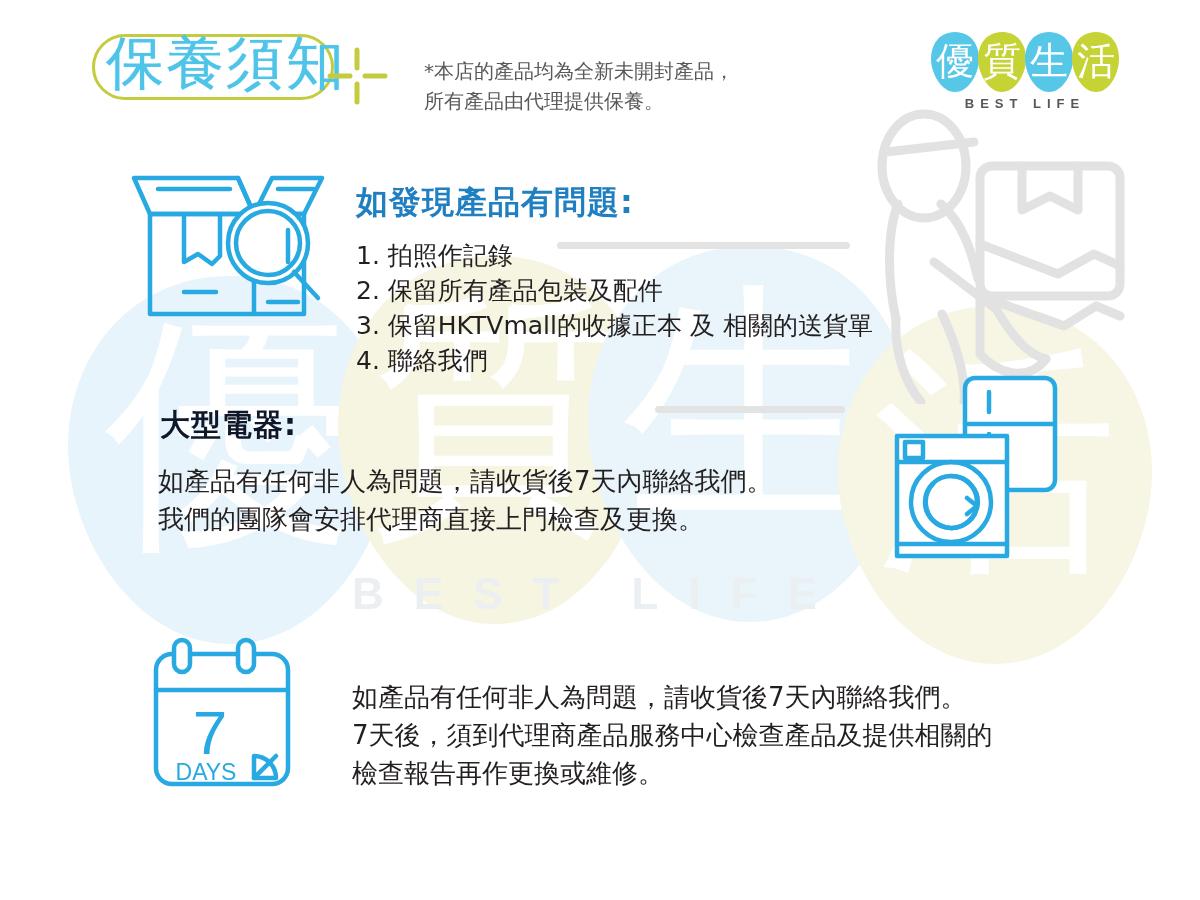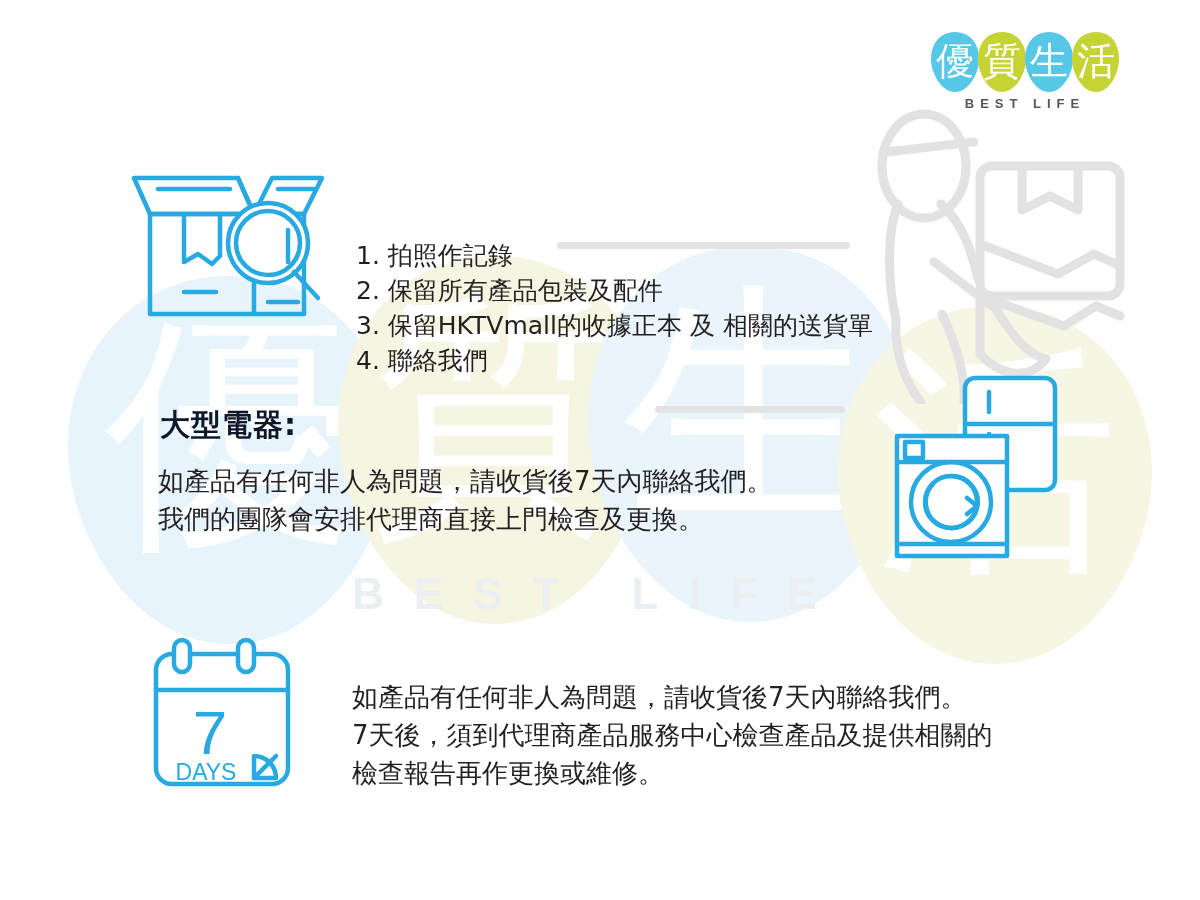--- a/index.html
+++ b/index.html
@@ -174,21 +174,35 @@
         <rect x="134" y="62" width="140" height="130" rx="12"></rect>
         <path d="M176 62 L176 106 L204 92 L232 106 L232 62"></path>
         <path d="M134 140 L212 170 L248 150 L274 162"></path>
         <path d="M134 192 L218 222 L250 202 L274 212"></path>
         <path d="M150 205 C 165 230 180 250 200 255"></path>
         <path d="M134 192 L134 250 C 150 268 180 280 200 255"></path>
       </svg>
     </div>
   </div>
 
-
+  <div class="title-wrap">
+    <div class="title-pill"></div>
+    <div class="title-text">保養須知</div>
+    <div class="title-spark">
+      <svg width="66" height="62" viewBox="0 0 66 62" stroke="#c3cc3e" stroke-width="5" stroke-linecap="round">
+        <path d="M33 4 L33 22"></path>
+        <path d="M33 38 L33 56"></path>
+        <path d="M6 30 L26 30"></path>
+        <path d="M41 30 L61 30"></path>
+      </svg>
+    </div>
+  </div>
+
+  <div class="header-note">*本店的產品均為全新未開封產品，
+所有產品由代理提供保養。</div>
 
   <div class="logo">
     <div class="logo-blobs">
       <svg width="190" height="70" viewBox="0 0 190 70">
         <g>
           <path d="M25 2 C 8 2 1 16 1 29 C 1 43 11 62 25 62 C 39 62 49 43 49 29 C 49 16 42 2 25 2 Z" fill="#57c7e8"></path>
           <path d="M72 2 C 55 2 48 16 48 29 C 48 43 58 62 72 62 C 86 62 96 43 96 29 C 96 16 89 2 72 2 Z" fill="#c6d335"></path>
           <path d="M119 2 C 102 2 95 16 95 29 C 95 43 105 62 119 62 C 133 62 143 43 143 29 C 143 16 136 2 119 2 Z" fill="#57c7e8"></path>
           <path d="M166 2 C 149 2 142 16 142 29 C 142 43 152 62 166 62 C 180 62 189 43 189 29 C 189 16 183 2 166 2 Z" fill="#c6d335"></path>
         </g>
@@ -222,20 +236,21 @@
       <path d="M58 122 L90 122"></path>
       <path d="M142 132 L172 132"></path>
 
       <circle cx="142" cy="73" r="40" fill="#ffffff"></circle>
       <circle cx="142" cy="73" r="32"></circle>
       <path d="M168 102 L192 128"></path>
       <path d="M162 60 L162 92"></path>
     </svg>
   </div>
 
+  <div class="head-blue head-problem">如發現產品有問題:</div>
 
   <div class="divider" style="left:557px;top:242px;width:293px;"></div>
 
   <div class="list">
     <div class="li">1. 拍照作記錄</div>
     <div class="li">2. 保留所有產品包裝及配件</div>
     <div class="li">3. 保留HKTVmall的收據正本 及 相關的送貨單</div>
     <div class="li">4. 聯絡我們</div>
   </div>
 

